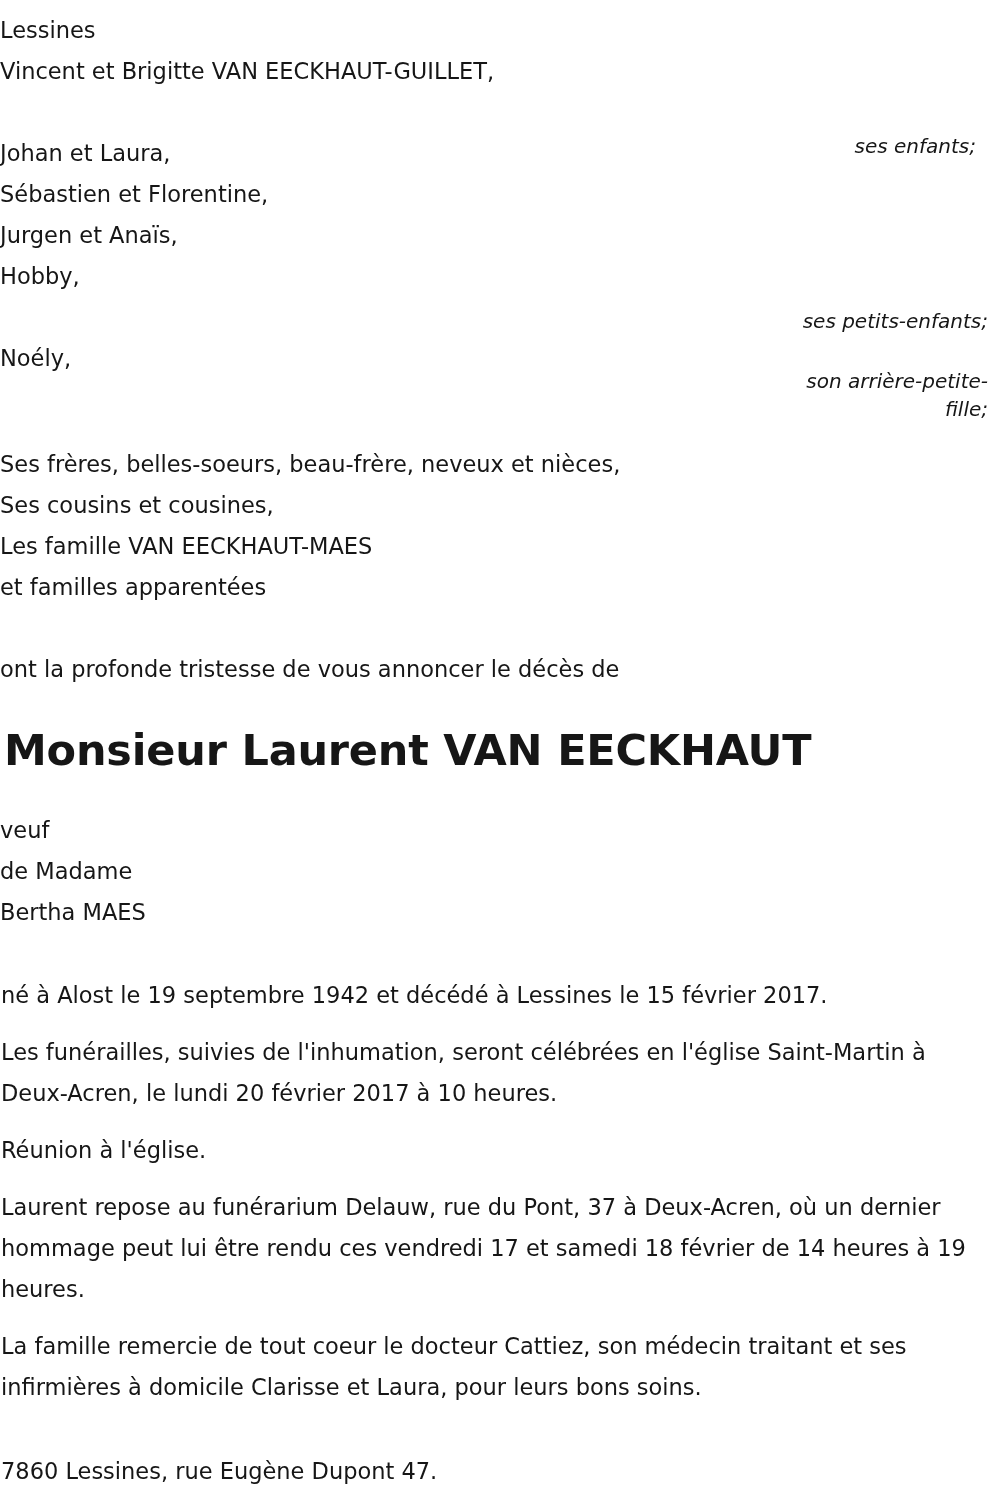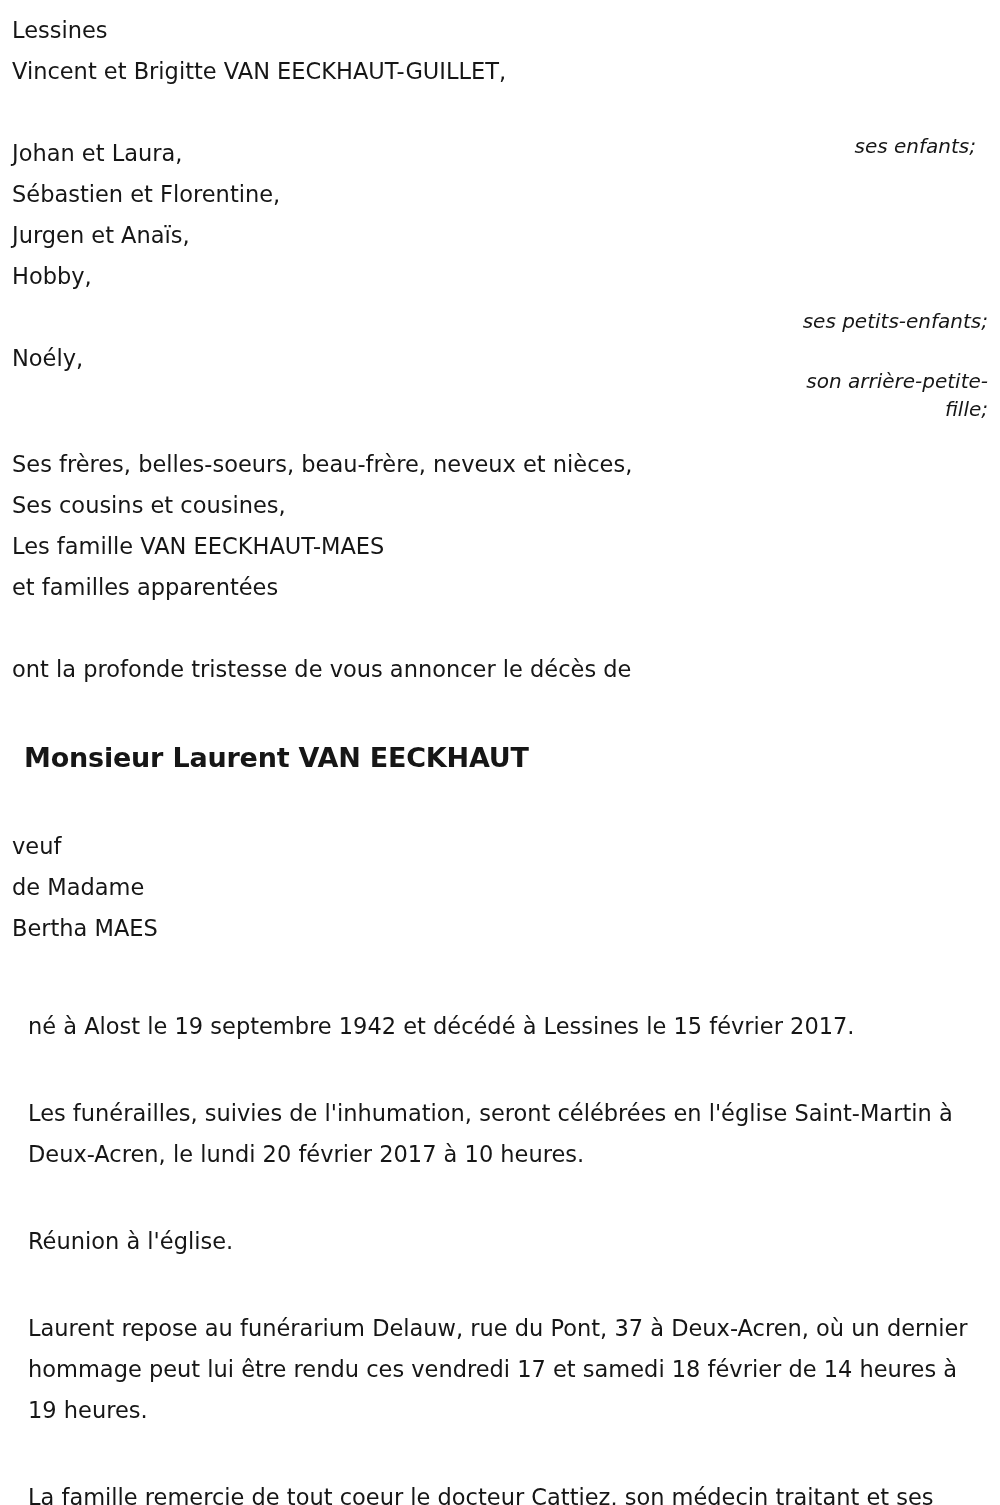--- a/index.html
+++ b/index.html
@@ -13,34 +13,34 @@
     height: 1505px;
     font-family: "DejaVu Sans", "Liberation Sans", sans-serif;
     color: #161616;
     -webkit-font-smoothing: antialiased;
   }
   .page {
     position: relative;
     width: 1000px;
     height: 1505px;
     box-sizing: border-box;
-    padding: 10px 12px 0 12px;
+    padding: 10px 12px 0 0;
     overflow: hidden;
   }
 
   
   .line {
     font-size: 22.5px;
     line-height: 41px;
     white-space: pre-wrap;
   }
   .para {
     font-size: 22.5px;
     line-height: 41px;
-    margin: 16px;
+    margin: 1px;
   }
 
   
   .roster {
     position: relative;
   }
   .roster-row {
     display: flex;
     align-items: center;
     justify-content: space-between;
@@ -48,24 +48,24 @@
   .names-col {
     flex: 0 1 auto;
   }
 
   .blank {
     height: 41px;
   }
 
   .deceased-name {
     font-weight: bold;
-    font-size: 27px;
+    font-size: 43px;
     line-height: 44px;
     letter-spacing: -0.2px;
-    margin: 12px;
+    margin: 4px;
   }
 
   .spacer-24 { height: 24px; }
   .spacer-34 { height: 34px; }
   .spacer-41 { height: 41px; }
   .spacer-14 { height: 14px; }
 
   .annot-abs {
     position: absolute;
     right: 12px;

